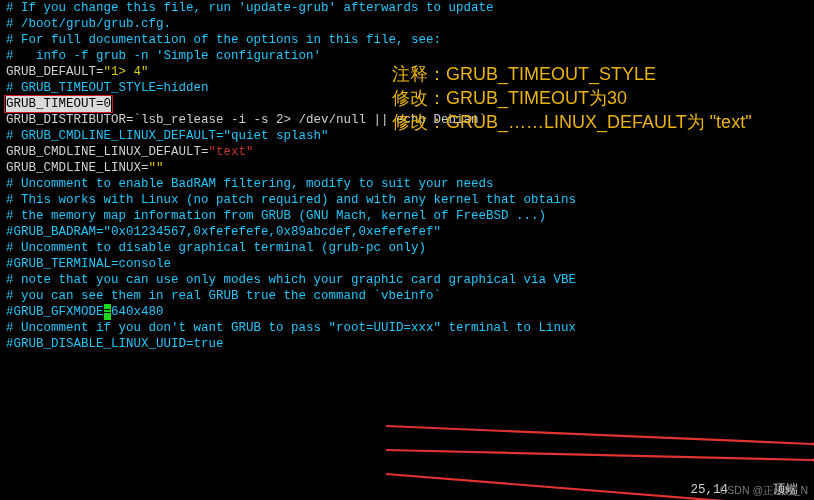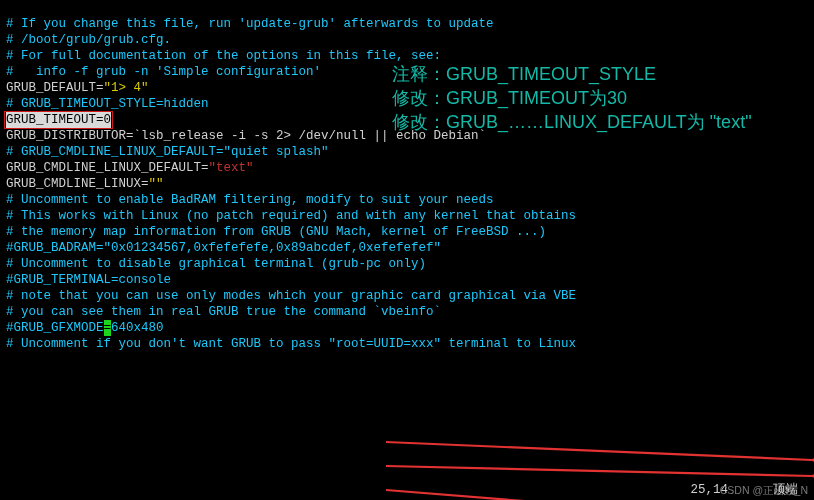--- a/index.html
+++ b/index.html
@@ -8,41 +8,41 @@
     width: 814px;
     height: 500px;
     background: #000;
     font-family: "Courier New", monospace;
     font-size: 12.5px;
     line-height: 16px;
     position: relative;
     overflow: hidden;
   }
   .terminal {
-    padding: 16px 6px;
+    padding: 0 6px;
     position: relative;
   }
   .line { white-space: pre; }
   .cyan { color: #1ec7fa; }
   .white { color: #d0d0d0; }
   .yellow { color: #d8c800; }
   .red { color: #c43030; }
   .hl-box {
     border: 1.5px solid #d21919;
     display: inline-block;
     padding: 0 1px;
     margin: -1px -2px;
     position: relative;
   }
   .selected { background: #dadada; color: #000 !important; display:inline-block;}
   .cursor { background:#1bd61b; color:#000 !important; display:inline-block;}
   
   .anno {
     position: absolute;
-    color: #14b8a6;
+    color: #eab308;
     font-family: "SimHei","Microsoft YaHei",sans-serif;
     font-size: 18px;
     line-height: 24px;
     font-weight: normal;
   }
   .arrow {
     position: absolute;
     pointer-events: none;
   }
   .status-bar {
@@ -88,20 +88,21 @@
     <div class="line"><span class="cyan"></span></div>
     <div class="line"><span class="cyan"># Uncomment to disable graphical terminal (grub-pc only)</span></div>
     <div class="line"><span class="cyan">#GRUB_TERMINAL=console</span></div>
     <div class="line"><span class="cyan"></span></div>
     <div class="line"><span class="cyan"># note that you can use only modes which your graphic card graphical via VBE</span></div>
     <div class="line"><span class="cyan"># you can see them in real GRUB true the command `vbeinfo`</span></div>
     <div class="line"><span class="cyan">#GRUB_GFXMODE</span><span class="cursor">=</span><span class="cyan">640x480</span></div>
     <div class="line"><span class="cyan"></span></div>
     <div class="line"><span class="cyan"></span></div>
     <div class="line"><span class="cyan"># Uncomment if you don't want GRUB to pass "root=UUID=xxx" terminal to Linux</span></div>
+    <div class="line"><span class="cyan">#GRUB_DISABLE_LINUX_UUID=true</span></div>
   </div>
 
 <svg class="arrow" id="arrows" width="814" height="500">
   <defs>
     <marker id="ah" markerWidth="12" markerHeight="10" refX="1" refY="5" orient="auto">
       <path d="M12,0 L0,5 L12,10 L9,5 Z" fill="#e23232"></path>
     </marker>
   </defs>
 <line x1="386" y1="74" x2="812" y2="92" stroke="#e23232" stroke-width="2.2" marker-end="url(#ah)"></line>
     <line x1="386" y1="98" x2="812" y2="108" stroke="#e23232" stroke-width="2.2" marker-end="url(#ah)"></line>

